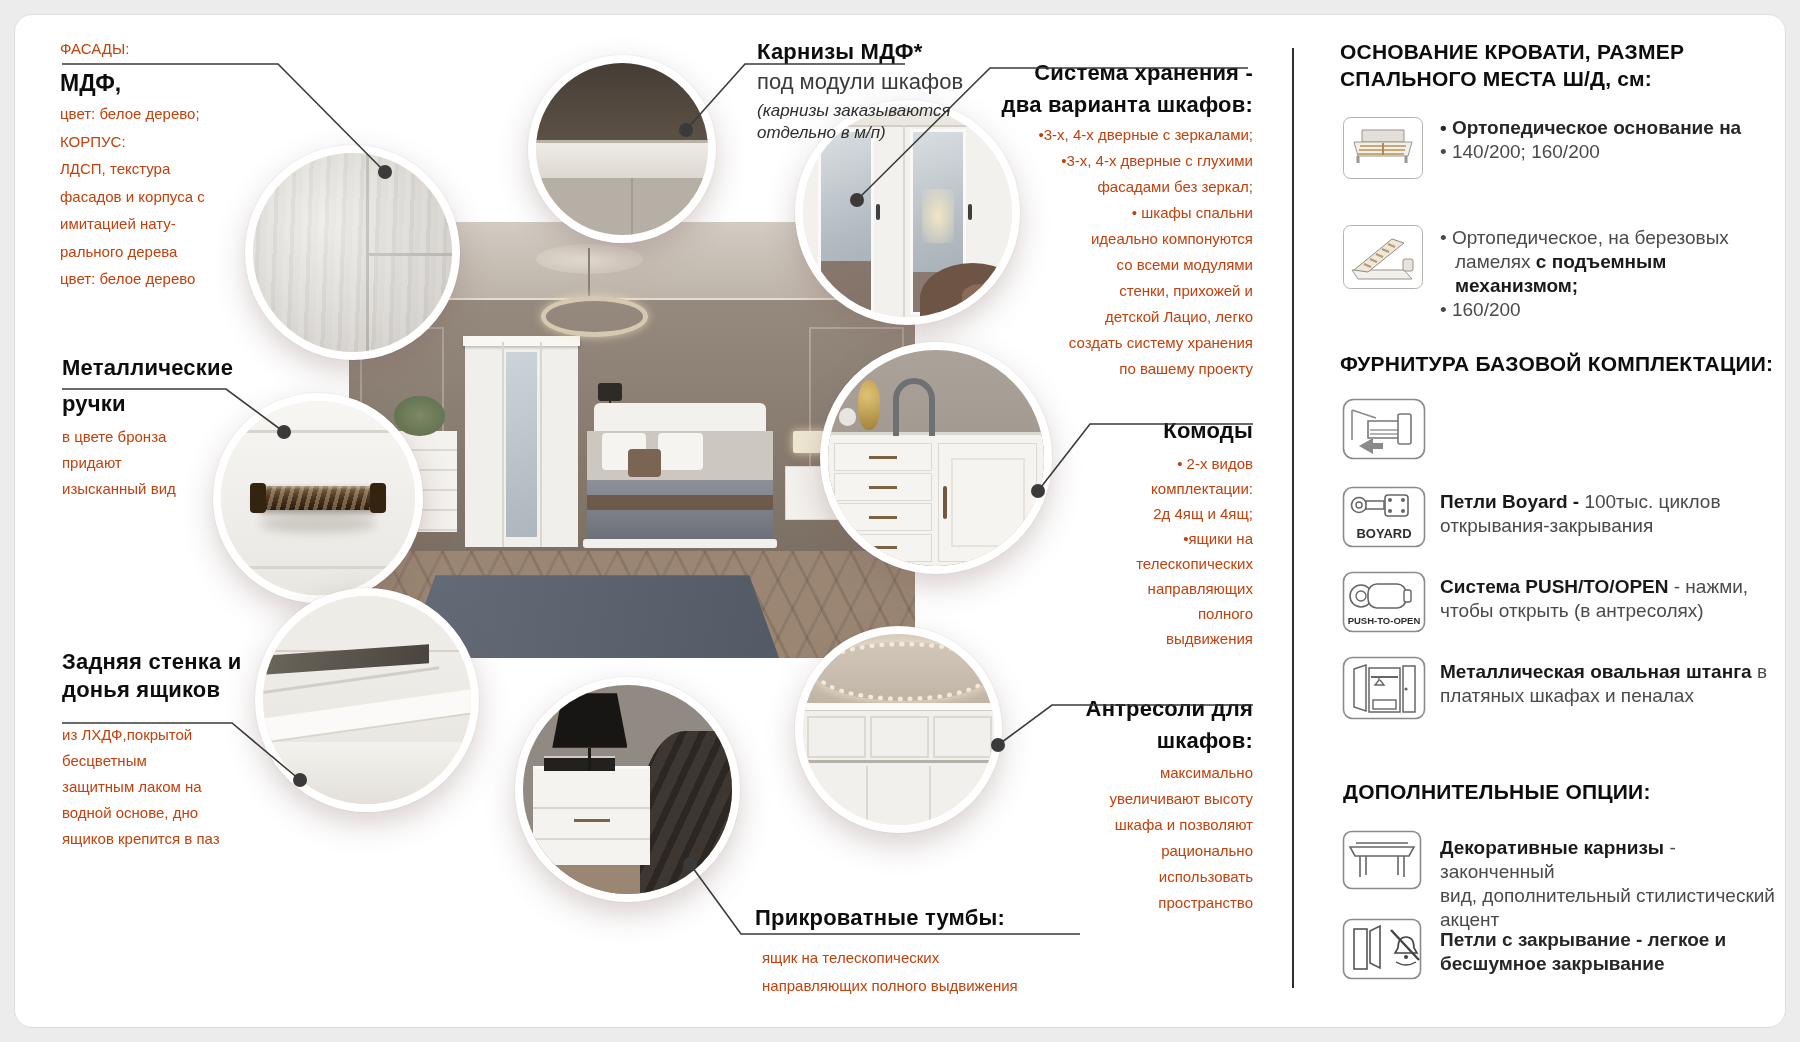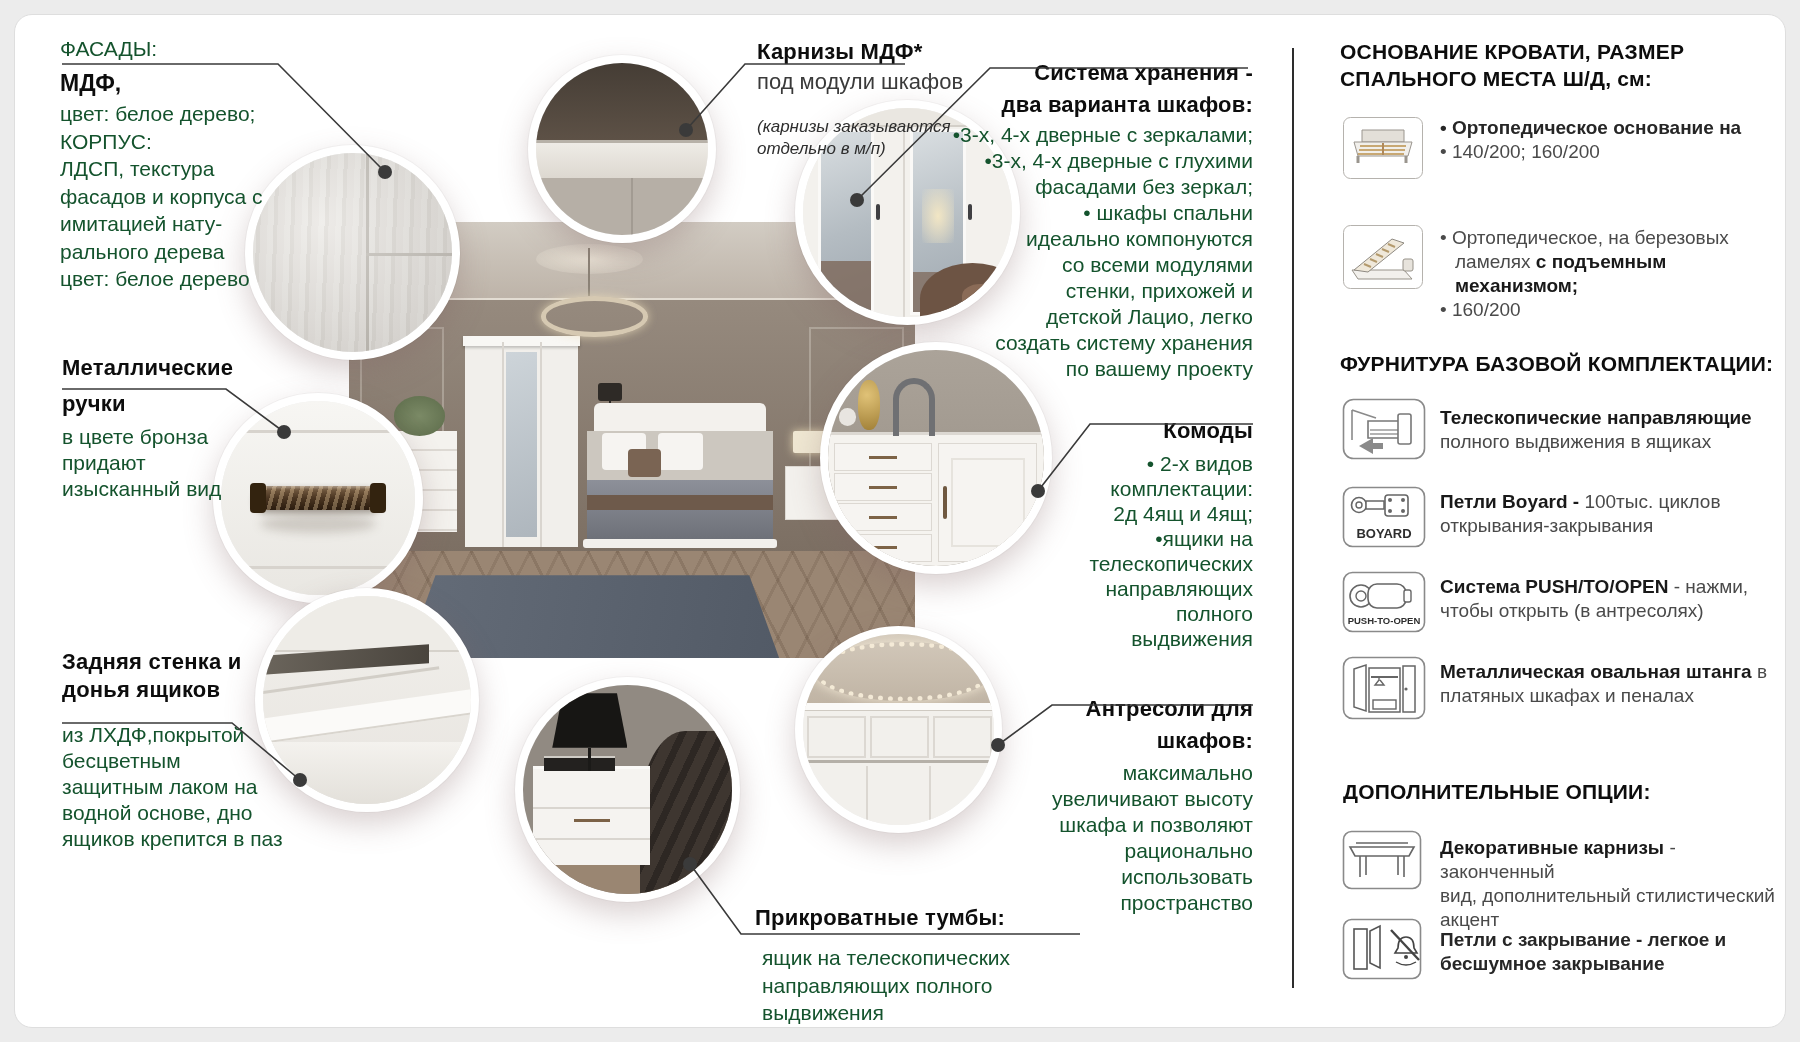--- a/index.html
+++ b/index.html
@@ -2,21 +2,21 @@
 <html><head>
 <meta charset="utf-8">
 <style>
   html,body{margin:0;padding:0;background:#ececec;font-family:"Liberation Sans","DejaVu Sans",sans-serif;}
   #page{position:relative;width:1800px;height:1042px;background:#ececec;overflow:hidden;}
   #card{position:absolute;left:14px;top:14px;right:14px;bottom:14px;background:#ffffff;border:1px solid #dedede;border-radius:18px;z-index:0;}
   .abs{position:absolute;}
   .block{position:absolute;z-index:4;}
   .t{font-size:22px;font-weight:700;color:#0d0d0d;line-height:28px;letter-spacing:.2px;}
   .t23{font-size:23px;font-weight:700;color:#0d0d0d;line-height:30px;}
-  .b21{font-size:21px;color:#14532d;line-height:26px;}
+  .b21{font-size:15px;color:#c2410c;line-height:26px;}
   .b21 div{line-height:26px;}
   .lh27 div{line-height:27.5px;}
   .lh25 div{line-height:25px;}
   .it{font-style:italic;font-size:17px;line-height:22px;color:#2e2e2e;}
   .r{text-align:right;margin-top:19px;}
   .sb-h{font-size:21px;font-weight:700;color:#0d0d0d;line-height:27px;letter-spacing:.2px;z-index:4;}
   .sb-text{font-size:19px;line-height:24px;color:#4a4a4a;z-index:4;}
   .sb-b{font-weight:700;color:#191919;}
   .sb-sb{font-weight:700;color:#262626;}
   .circ{position:absolute;border-radius:50%;border:8px solid #fff;overflow:hidden;
@@ -202,21 +202,21 @@
       <div>фасадов и корпуса с</div>
       <div>имитацией нату-</div>
       <div>рального дерева</div>
       <div>цвет: белое дерево</div>
     </div>
   </div>
 
   <div class="block" style="left:757px;top:38px;width:260px">
     <div class="t">Карнизы МДФ*</div>
     <div class="b21" style="font-size:22px;line-height:28px;margin-top:2px;color:#3a3a3a">под модули шкафов</div>
-    <div class="it" style="margin-top:20px">
+    <div class="it" style="margin-top:4px">
       <div>(карнизы заказываются</div>
       <div>отдельно в м/п)</div>
     </div>
   </div>
 
   <div class="block r" style="left:873px;top:40px;width:380px">
     <div class="t">Система хранения -</div>
     <div class="t" style="margin-top:4px">два варианта шкафов:</div>
     <div class="b21" style="margin-top:3px">
       <div>•3-х, 4-х дверные с зеркалами;</div>
@@ -329,24 +329,20 @@
   <div class="block sb-h" style="left:1340px;top:350px;width:440px">ФУРНИТУРА БАЗОВОЙ КОМПЛЕКТАЦИИ:</div>
 
   <svg class="icon" style="left:1342px;top:398px" width="84" height="62" viewBox="0 0 84 62">
     <rect x="1.5" y="1.5" width="81" height="59" rx="10" fill="#fff" stroke="#8a8a8a" stroke-width="1.6"></rect>
     <path d="M10 12 L34 20 M10 12 L10 42" stroke="#8a8a8a" fill="none" stroke-width="1.6"></path>
     <path d="M26 23 h32 v17 h-32 z" fill="#fff" stroke="#777" stroke-width="1.6"></path>
     <path d="M28 32 h28 M28 36 h28" stroke="#9a9a9a" stroke-width="1.4"></path>
     <rect x="56" y="16" width="13" height="30" rx="2" fill="#fff" stroke="#777" stroke-width="1.6"></rect>
     <path d="M17 48 L31 40 v5 h10 v6 h-10 v5 z" fill="#8a8a8a"></path>
   </svg>
-  <div class="block sb-text" style="left:1440px;top:406px;width:345px">
-    <div class="sb-b">Телескопические направляющие</div>
-    <div>полного выдвижения в ящиках</div>
-  </div>
 
   <svg class="icon" style="left:1342px;top:486px" width="84" height="62" viewBox="0 0 84 62">
     <rect x="1.5" y="1.5" width="81" height="59" rx="9" fill="#fff" stroke="#8a8a8a" stroke-width="1.6"></rect>
     <circle cx="17" cy="19" r="7.5" fill="#fff" stroke="#666" stroke-width="1.6"></circle>
     <circle cx="17" cy="19" r="3" fill="none" stroke="#666" stroke-width="1.4"></circle>
     <rect x="24" y="15" width="18" height="8" fill="#fff" stroke="#666" stroke-width="1.5"></rect>
     <rect x="43" y="9" width="23" height="21" rx="3" fill="#fff" stroke="#666" stroke-width="1.6"></rect>
     <circle cx="48" cy="14" r="2" fill="#666"></circle>
       <circle cx="61" cy="14" r="2" fill="#666"></circle>
     <circle cx="48" cy="25" r="2" fill="#666"></circle>

